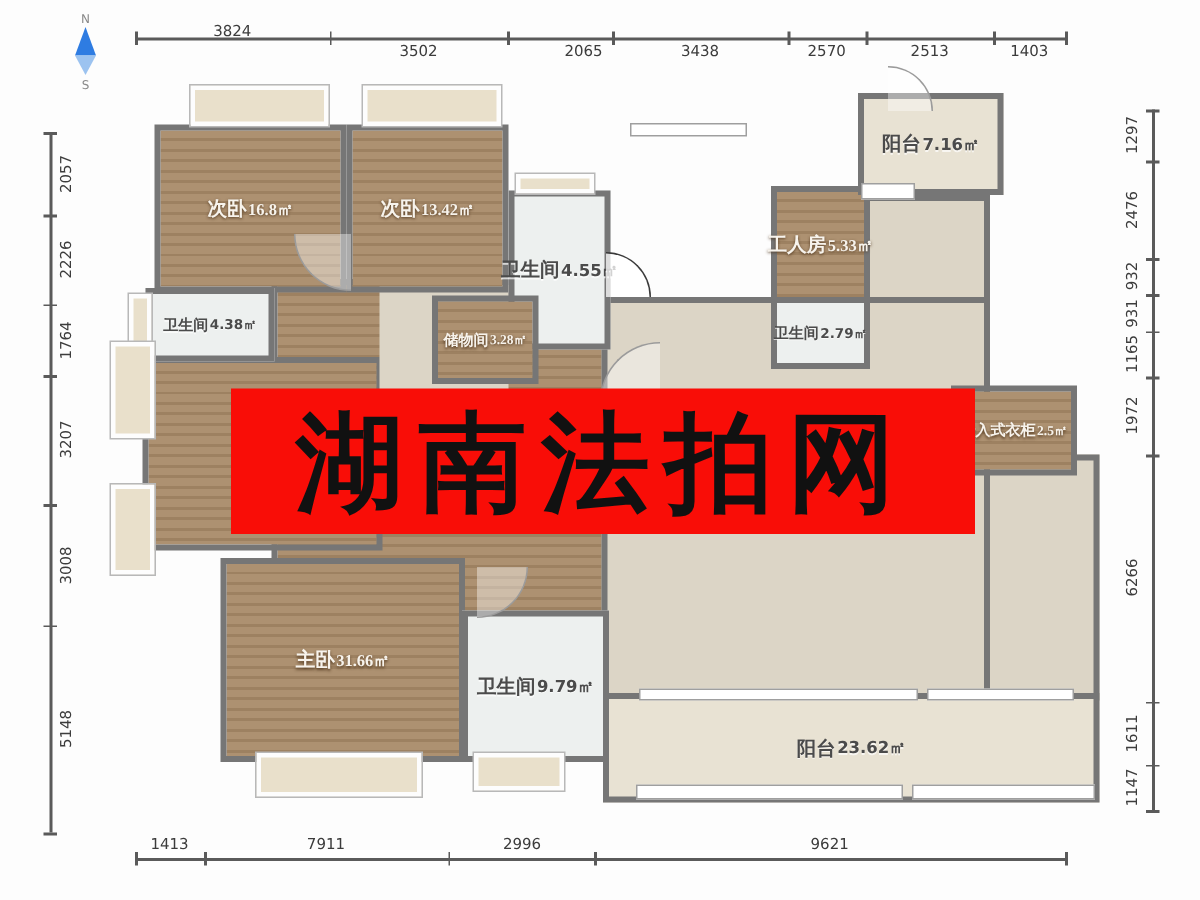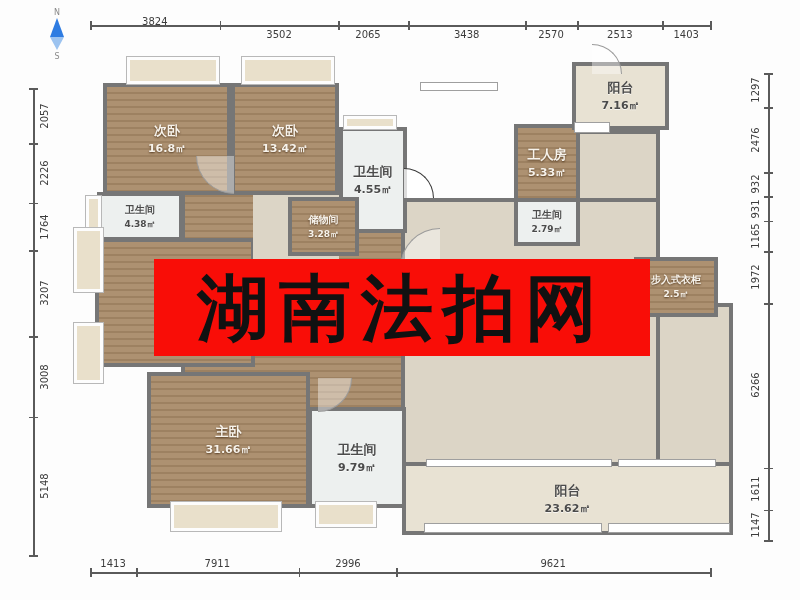--- a/index.html
+++ b/index.html
@@ -7,24 +7,24 @@
   #canvas{position:absolute;left:0;top:0;width:800px;height:600px;}
 
   
   .zone{position:absolute;box-sizing:border-box;border:4px solid #767676;}
   .zone.noborder{border:none;}
   .floor-wood{background:repeating-linear-gradient(180deg,#ad9171 0px,#ad9171 5px,#9d8161 5px,#9d8161 7px);}
   .floor-tile{background:#edf0ef;}
   .floor-plain{background:#dcd5c6;}
   .floor-plain2{background:#e8e2d3;}
 
-  .room{position:absolute;box-sizing:border-box;border:4px solid #767676;display:flex;flex-direction:column;align-items:center;justify-content:center;gap:1px;z-index:10;}
+  .room{position:absolute;box-sizing:border-box;border:4px solid #767676;display:flex;flex-direction:row;align-items:center;justify-content:center;gap:1px;z-index:10;}
   .rname{font-size:13px;font-weight:bold;white-space:nowrap;}
   .rarea{font-size:11px;font-weight:bold;white-space:nowrap;}
-  .label-light .rname,.label-light .rarea{color:#f7f3ec;text-shadow:0 1px 2px rgba(70,45,20,.85);}
+  .label-light .rname,.label-light .rarea{color:#f7f3ec;text-shadow:0 1px 2px rgba(70,45,20,.85);font-family:Liberation Serif, serif;}
   .label-dark .rname,.label-dark .rarea{color:#4b4b4b;text-shadow:0 1px 0 rgba(255,255,255,.7);}
   .room.small .rname{font-size:10px;}
   .room.small .rarea{font-size:9px;}
 
   .window{position:absolute;box-sizing:border-box;background:#e9e0cb;border:3px solid #fdfdfd;outline:1px solid #b8b8b8;z-index:20;}
   .window.thin{background:#ffffff;border:1px solid #9f9f9f;outline:none;}
 
   .door{position:absolute;box-sizing:border-box;border:1.5px solid #9b9b9b;border-right:none;border-top:none;border-radius:0 0 0 100%;background:rgba(255,255,255,.4);z-index:21;}
   .door.dark{border-color:#3a3a3a;background:rgba(255,255,255,.75);}
 
@@ -94,21 +94,21 @@
       <div class="rtick h" style="left: 90px; top: 21px;"></div>
       <div class="rtick h" style="left: 219.663px; top: 21px;"></div>
       <div class="rtick h" style="left: 338.407px; top: 21px;"></div>
       <div class="rtick h" style="left: 408.426px; top: 21px;"></div>
       <div class="rtick h" style="left: 525px; top: 21px;"></div>
       <div class="rtick h" style="left: 577.218px; top: 21px;"></div>
       <div class="rtick h" style="left: 662.428px; top: 21px;"></div>
       <div class="rtick h" style="left: 710px; top: 21px;"></div>
       <div class="rlabel" style="left: 134.831px; top: 16px;">3824</div>
       <div class="rlabel" style="left: 259.035px; top: 29px;">3502</div>
-      <div class="rlabel" style="left: 348px; top: 29px;">2065</div>
+      <div class="rlabel" style="left: 369px; top: 29px;">2065</div>
       <div class="rlabel" style="left: 446.713px; top: 29px;">3438</div>
       <div class="rlabel" style="left: 531.109px; top: 29px;">2570</div>
       <div class="rlabel" style="left: 599.823px; top: 29px;">2513</div>
       <div class="rlabel" style="left: 666.214px; top: 29px;">1403</div>
     </div>
   <div>
       <div class="rline h" style="left: 90px; width: 620px; top: 572px;"></div>
       <div class="rtick h" style="left: 90px; top: 568px;"></div>
       <div class="rtick h" style="left: 136.082px; top: 568px;"></div>
       <div class="rtick h" style="left: 298.526px; top: 568px;"></div>

